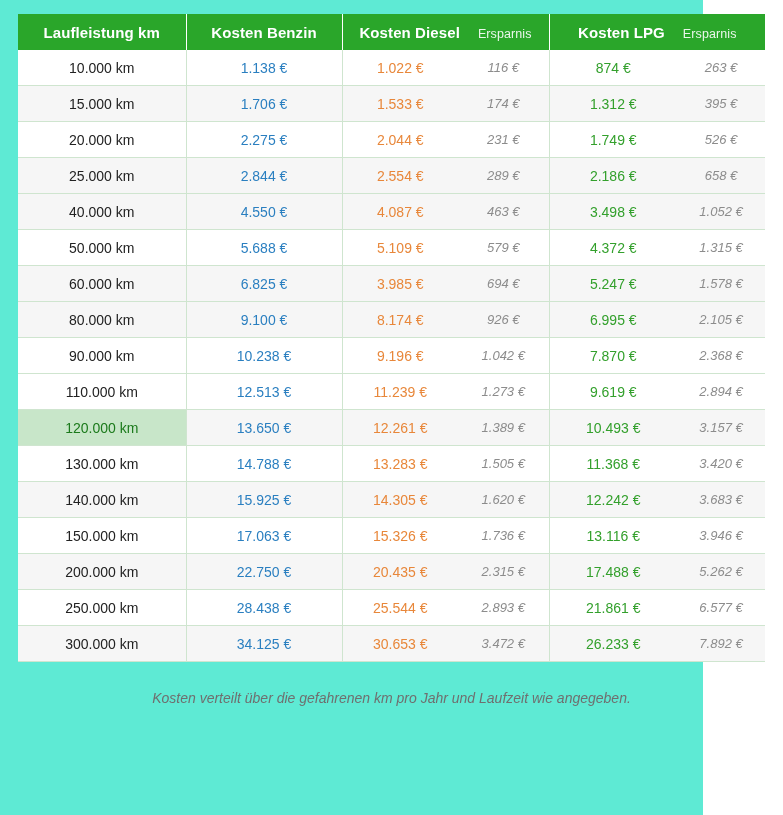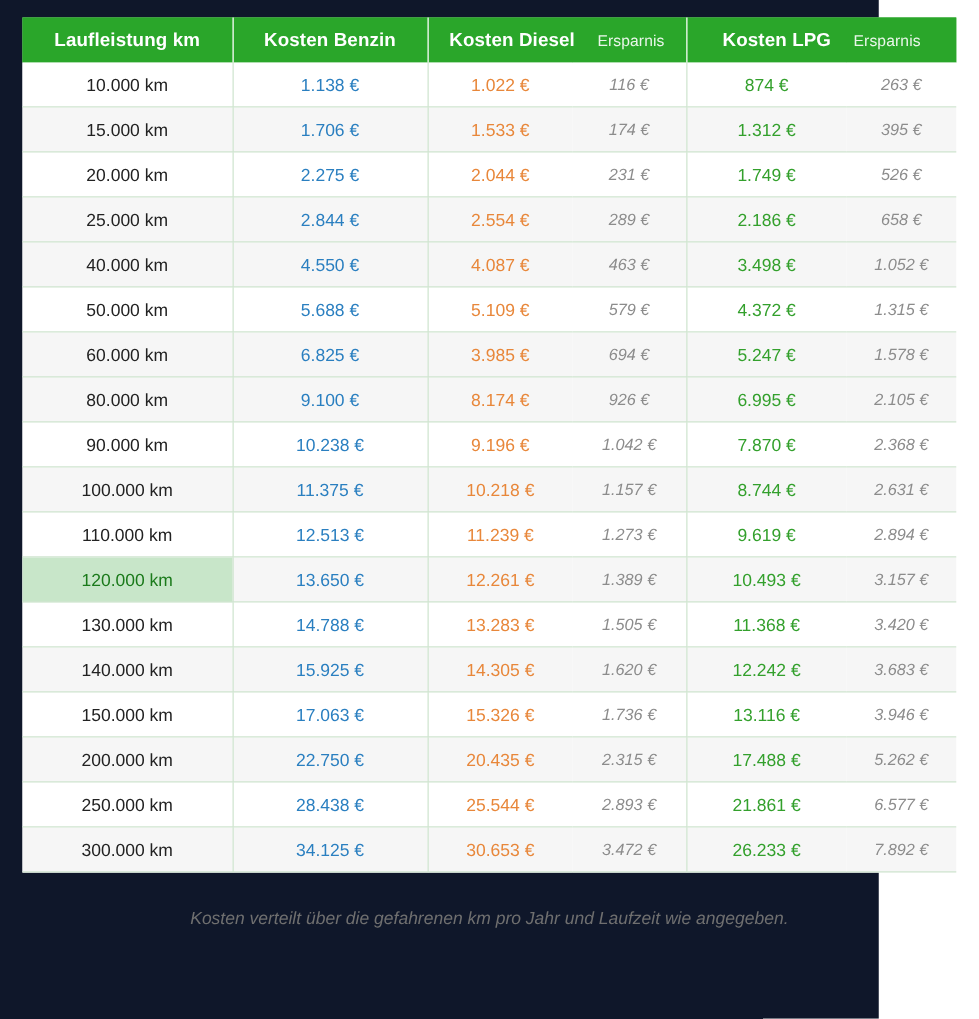--- a/index.html
+++ b/index.html
@@ -14,21 +14,21 @@
     font-family: "Liberation Sans", "DejaVu Sans", sans-serif;
     -webkit-font-smoothing: antialiased;
     overflow: hidden;
   }
 
   .page {
     width: 703px;
     height: 815px;
     box-sizing: border-box;
     padding: 14px 18px 0 18px;
-    background: #0f172a;
+    background: #5eead4;
   }
 
   table.cost-table {
     width: 747px;
     border-collapse: collapse;
     table-layout: fixed;
     background: #ffffff;
   }
 
   
@@ -235,28 +235,20 @@
           <td class="col-saving">2.105 €</td>
         </tr>
         <tr>
           <td class="col-km">90.000 km</td>
           <td class="col-benzin">10.238 €</td>
           <td class="col-diesel no-right">9.196 €</td>
           <td class="col-saving">1.042 €</td>
           <td class="col-lpg no-right">7.870 €</td>
           <td class="col-saving">2.368 €</td>
         </tr>
-        <tr class="alt">
-          <td class="col-km">100.000 km</td>
-          <td class="col-benzin">11.375 €</td>
-          <td class="col-diesel no-right">10.218 €</td>
-          <td class="col-saving">1.157 €</td>
-          <td class="col-lpg no-right">8.744 €</td>
-          <td class="col-saving">2.631 €</td>
-        </tr>
         <tr>
           <td class="col-km">110.000 km</td>
           <td class="col-benzin">12.513 €</td>
           <td class="col-diesel no-right">11.239 €</td>
           <td class="col-saving">1.273 €</td>
           <td class="col-lpg no-right">9.619 €</td>
           <td class="col-saving">2.894 €</td>
         </tr>
         <tr class="alt highlight">
           <td class="col-km">120.000 km</td>

